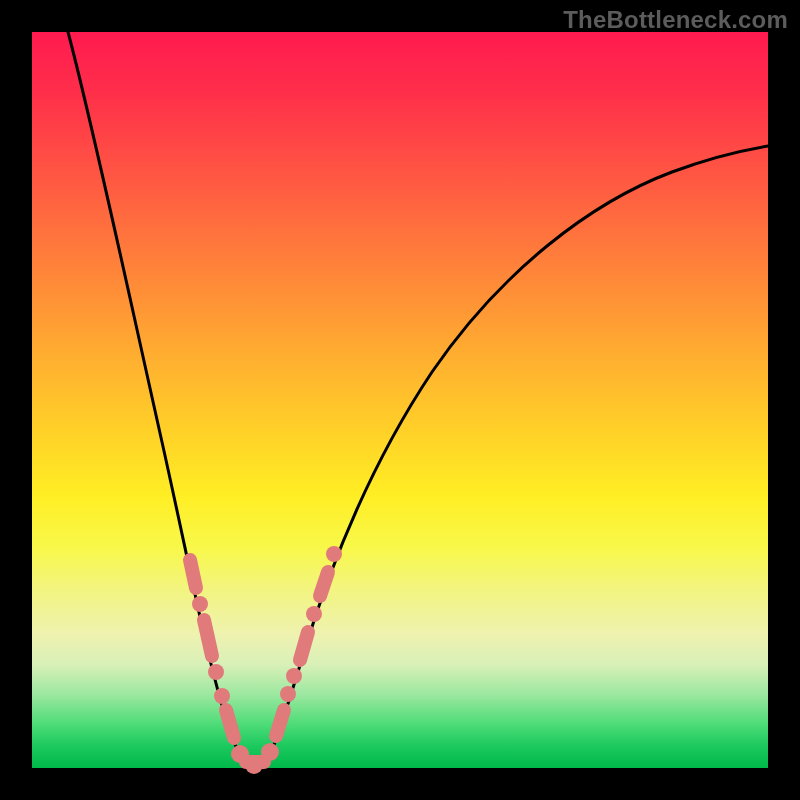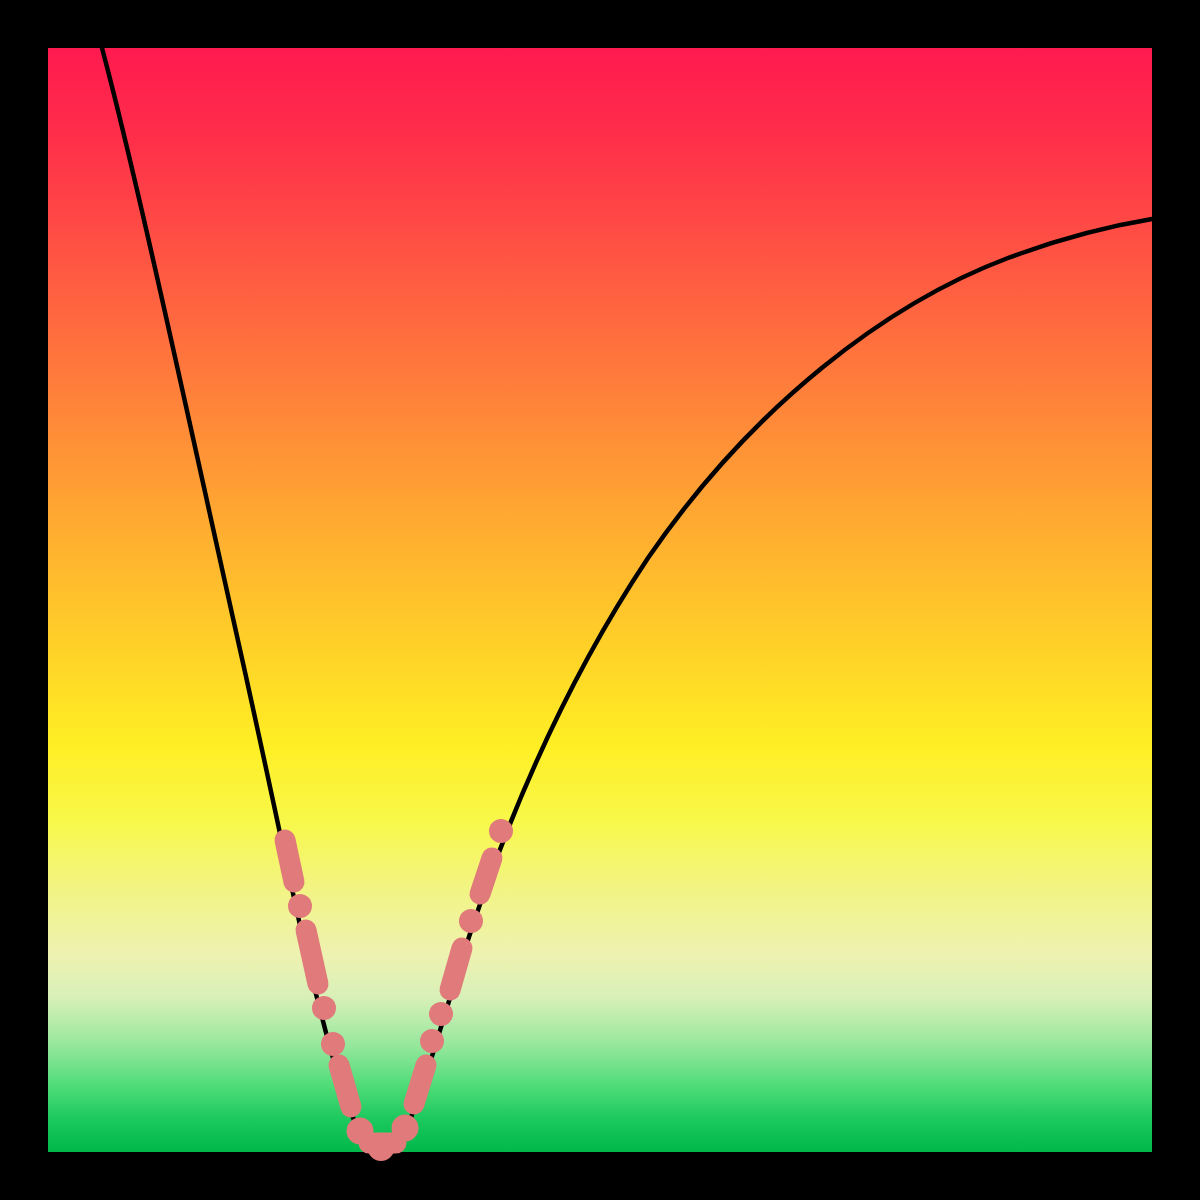--- a/index.html
+++ b/index.html
@@ -115,14 +115,15 @@
         <path class="bead-cap" d="M 268 628 L 276 600"></path>
         <circle class="bead" cx="282" cy="582" r="8"></circle>
         <path class="bead-cap" d="M 288 564 L 296 540"></path>
         <circle class="bead" cx="302" cy="522" r="8"></circle>
       </g>
 
     </svg>
 
   </div>
 
+  <div class="watermark">TheBottleneck.com</div>
 
 </div>
 
 </body></html>

